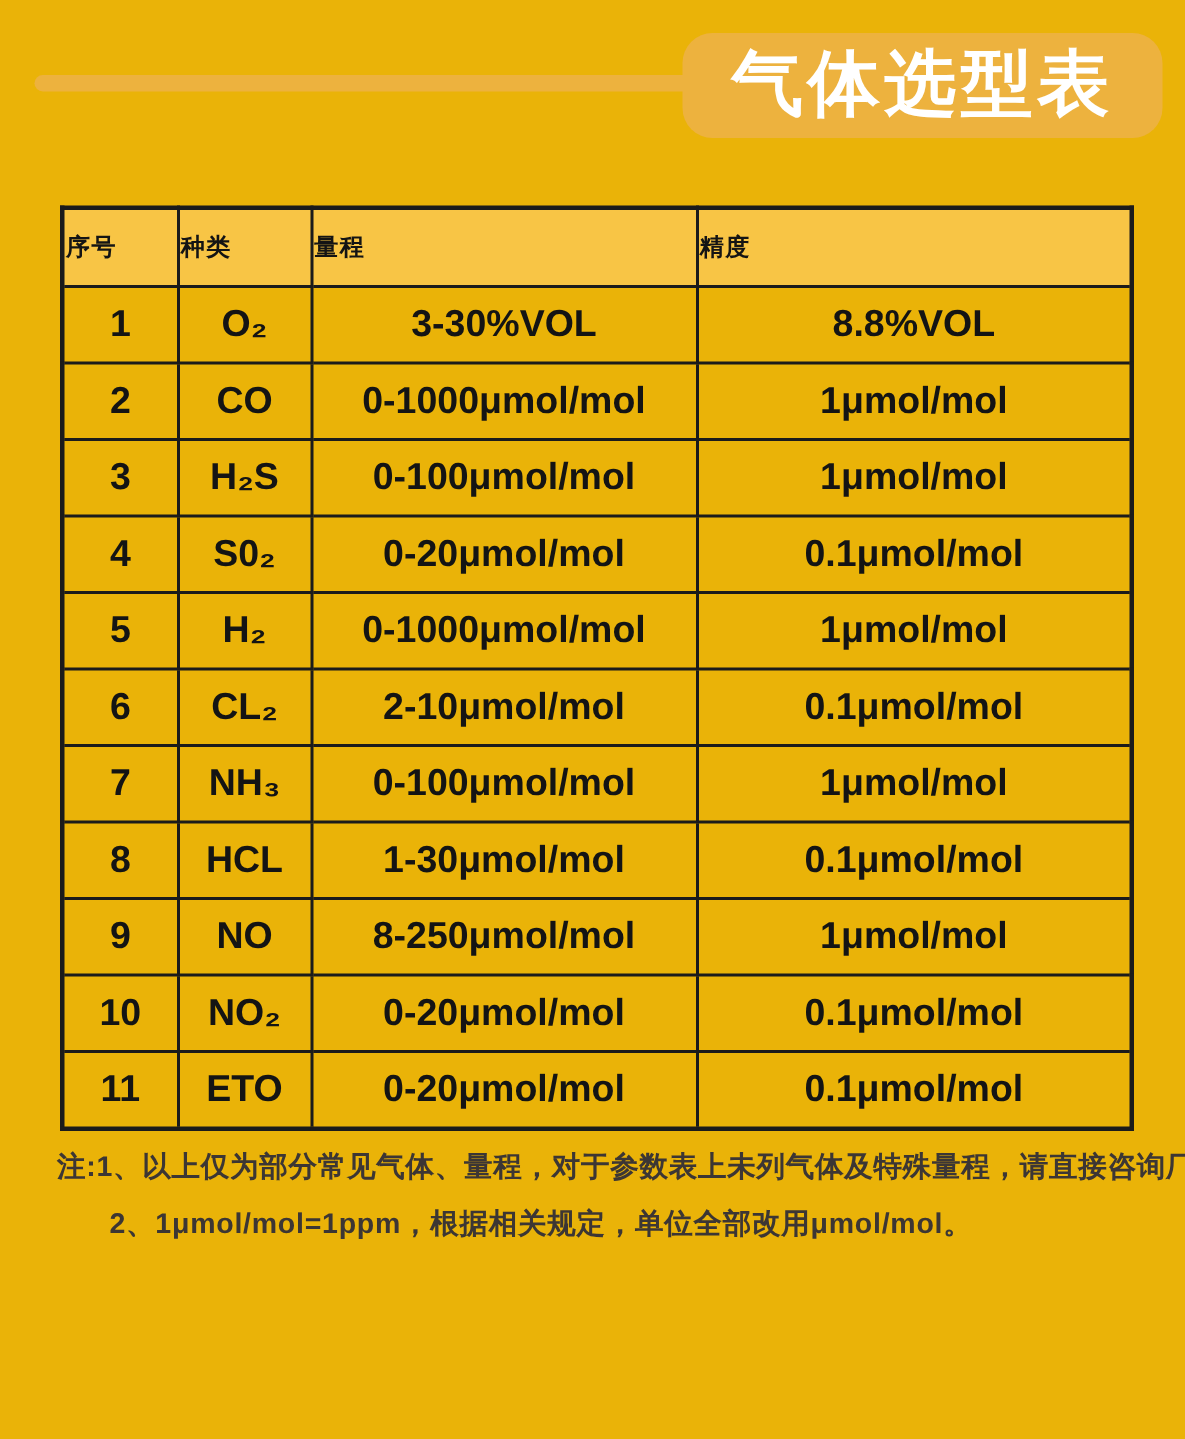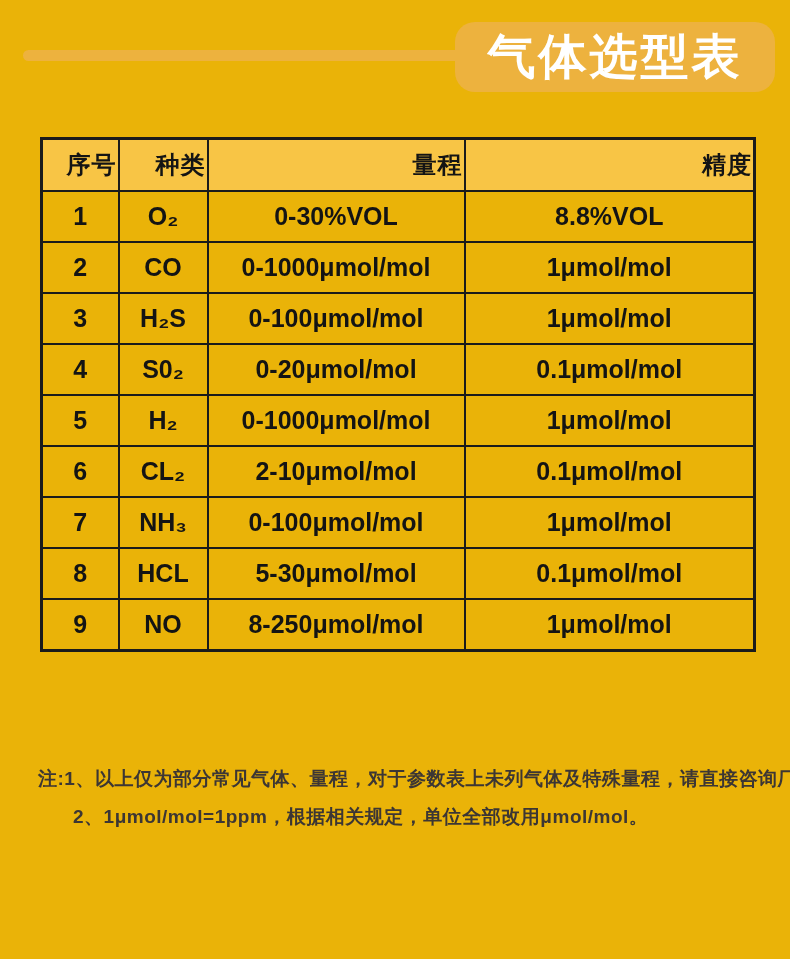--- a/index.html
+++ b/index.html
@@ -58,24 +58,24 @@
     border: 3px solid var(--border, #1b1b1b);
   }
   .gas-table col.c-no   { width: 77px; }
   .gas-table col.c-sp   { width: 89px; }
   .gas-table col.c-rg   { width: 257px; }
   .gas-table col.c-pr   { width: 290px; }
   .gas-table th {
     height: 48px;
     background: var(--header-bg, #f8c545);
     border: 2px solid var(--border, #1b1b1b);
-    font-size: 24px;
+    font-size: 16px;
     font-weight: 700;
     color: #141414;
-    text-align: right;
+    text-align: left;
     vertical-align: middle;
     letter-spacing: 1px;
     font-family: Liberation Mono, monospace;
   }
   .gas-table td {
     height: 47px;
     border: 2px solid var(--border, #1b1b1b);
     font-size: 25px;
     font-weight: 600;
     color: #141414;
@@ -127,21 +127,21 @@
         <th>序号</th>
         <th>种类</th>
         <th>量程</th>
         <th>精度</th>
       </tr>
     </thead>
     <tbody>
         <tr>
           <td>1</td>
           <td>O₂</td>
-          <td>0-30%VOL</td>
+          <td>3-30%VOL</td>
           <td>8.8%VOL</td>
         </tr>
         <tr>
           <td>2</td>
           <td>CO</td>
           <td>0-1000μmol/mol</td>
           <td>1μmol/mol</td>
         </tr>
         <tr>
           <td>3</td>
@@ -169,28 +169,40 @@
         </tr>
         <tr>
           <td>7</td>
           <td>NH₃</td>
           <td>0-100μmol/mol</td>
           <td>1μmol/mol</td>
         </tr>
         <tr>
           <td>8</td>
           <td>HCL</td>
-          <td>5-30μmol/mol</td>
+          <td>1-30μmol/mol</td>
           <td>0.1μmol/mol</td>
         </tr>
         <tr>
           <td>9</td>
           <td>NO</td>
           <td>8-250μmol/mol</td>
           <td>1μmol/mol</td>
+        </tr>
+        <tr>
+          <td>10</td>
+          <td>NO₂</td>
+          <td>0-20μmol/mol</td>
+          <td>0.1μmol/mol</td>
+        </tr>
+        <tr>
+          <td>11</td>
+          <td>ETO</td>
+          <td>0-20μmol/mol</td>
+          <td>0.1μmol/mol</td>
         </tr>
       </tbody>
   </table>
 
   <div class="notes">
     <p class="note-1">注:1、以上仅为部分常见气体、量程，对于参数表上未列气体及特殊量程，请直接咨询厂家。</p>
     <p class="note-2">2、1μmol/mol=1ppm，根据相关规定，单位全部改用μmol/mol。</p>
   </div>
 
 </div>

